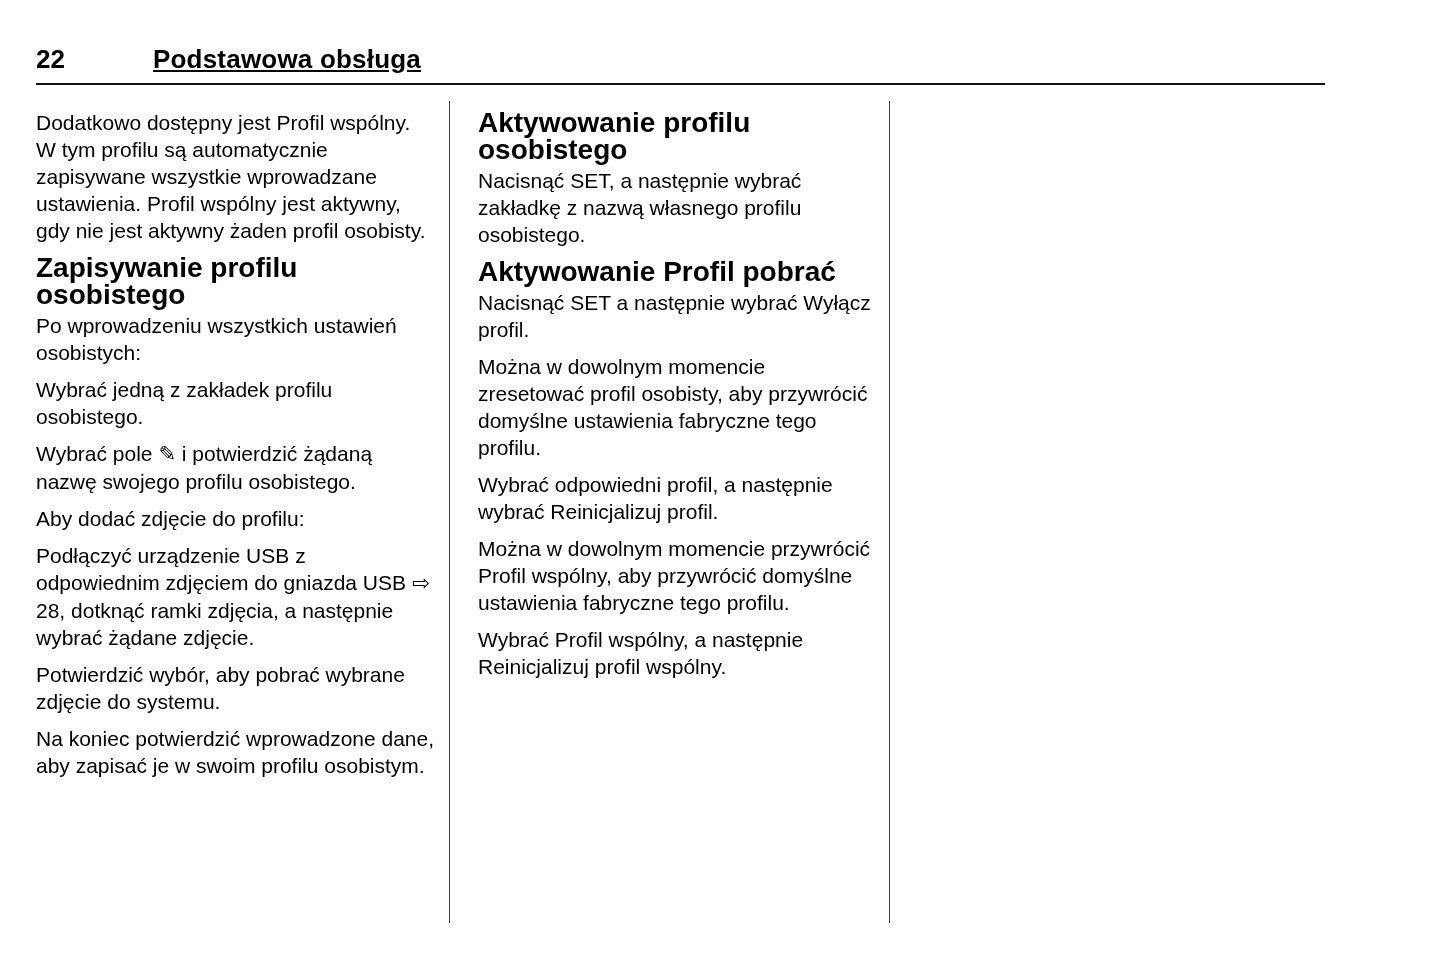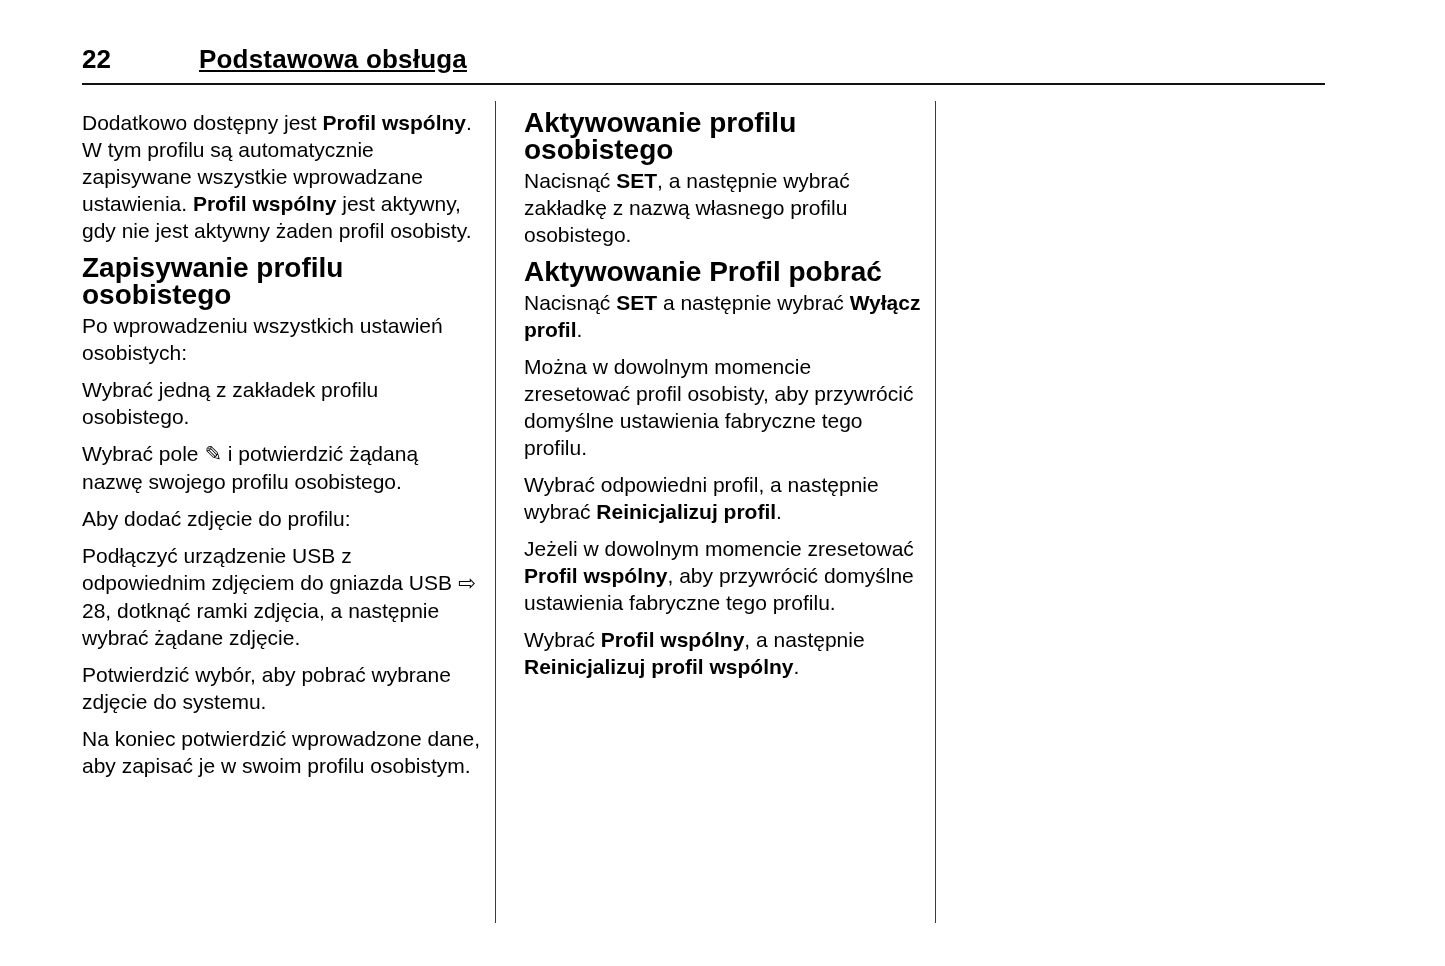--- a/index.html
+++ b/index.html
@@ -11,21 +11,21 @@
     width: 1445px;
     height: 966px;
     overflow: hidden;
     font-family: "Liberation Sans", "DejaVu Sans", sans-serif;
     color: #000000;
   }
   .page {
     box-sizing: border-box;
     width: 1445px;
     height: 966px;
-    padding: 44px 120px 0 82px;
+    padding: 44px 120px 0 36px;
   }
   .page-header {
     display: flex;
     align-items: baseline;
     border-bottom: 2px solid #111111;
     padding-bottom: 8px;
   }
   .page-number {
     font-size: 26px;
     font-weight: bold;
@@ -66,21 +66,21 @@
   }
   .heading {
     font-size: 28px;
     font-weight: bold;
     margin: 7px 0 4px 0;
   }
   .col > .heading:first-child {
     margin-top: 0;
   }
   .b {
-    font-weight: bold;
+    font-weight: normal;
   }
   .sym {
     font-family: "DejaVu Sans", sans-serif;
   }
 </style>
 </head>
 <body>
 
 <div class="page">
 
@@ -102,20 +102,20 @@
         <p class="para"><span>Na koniec potwierdzić wprowadzone dane, aby zapisać je w swoim profilu osobistym.</span></p>
       </section>
     <div class="vdiv"></div>
     <section class="col col-2">
         <h2 class="heading">Aktywowanie profilu osobistego</h2>
         <p class="para"><span>Nacisnąć </span><span class="b">SET</span><span>, a następnie wybrać zakładkę z nazwą własnego profilu osobistego.</span></p>
         <h2 class="heading">Aktywowanie Profil pobrać</h2>
         <p class="para"><span>Nacisnąć </span><span class="b">SET</span><span> a następnie wybrać </span><span class="b">Wyłącz profil</span><span>.</span></p>
         <p class="para"><span>Można w dowolnym momencie zresetować profil osobisty, aby przywrócić domyślne ustawienia fabryczne tego profilu.</span></p>
         <p class="para"><span>Wybrać odpowiedni profil, a następnie wybrać </span><span class="b">Reinicjalizuj profil</span><span>.</span></p>
-        <p class="para"><span>Jeżeli w dowolnym momencie zresetować </span><span class="b">Profil wspólny</span><span>, aby przywrócić domyślne ustawienia fabryczne tego profilu.</span></p>
+        <p class="para"><span>Można w dowolnym momencie przywrócić </span><span class="b">Profil wspólny</span><span>, aby przywrócić domyślne ustawienia fabryczne tego profilu.</span></p>
         <p class="para"><span>Wybrać </span><span class="b">Profil wspólny</span><span>, a następnie </span><span class="b">Reinicjalizuj profil wspólny</span><span>.</span></p>
       </section>
     <div class="vdiv"></div>
     <section class="col col-3"></section>
   </main>
 
 </div>
 
 </body></html>

